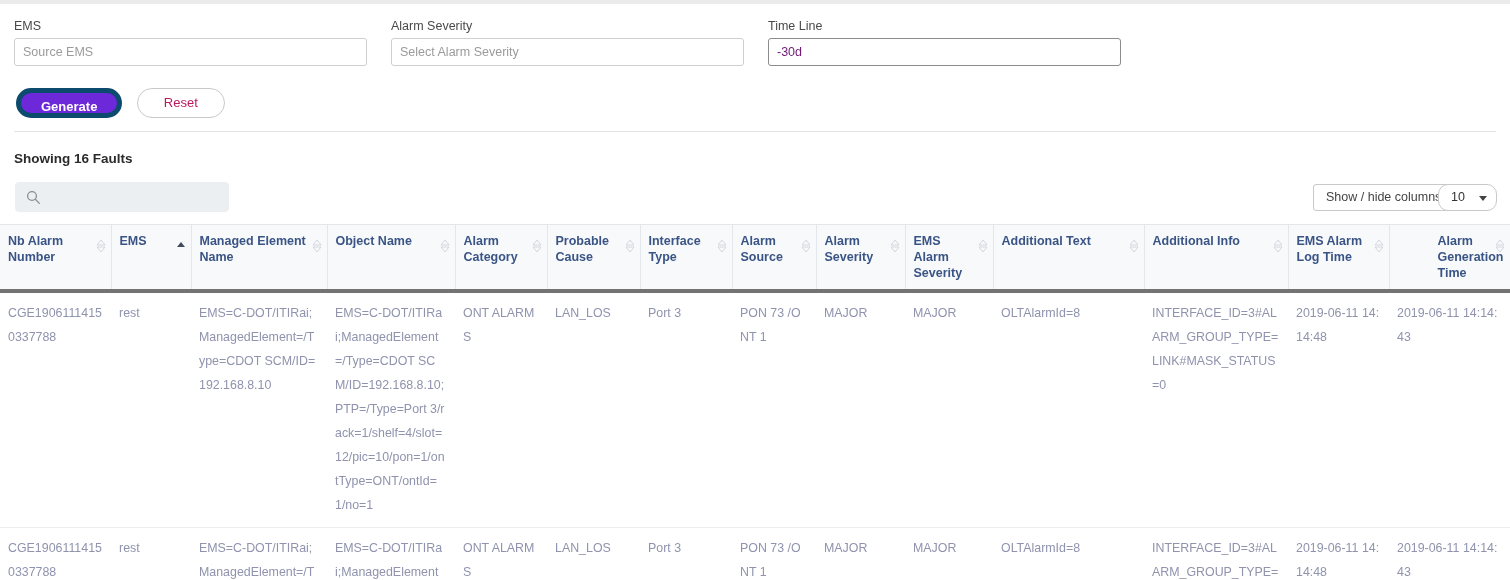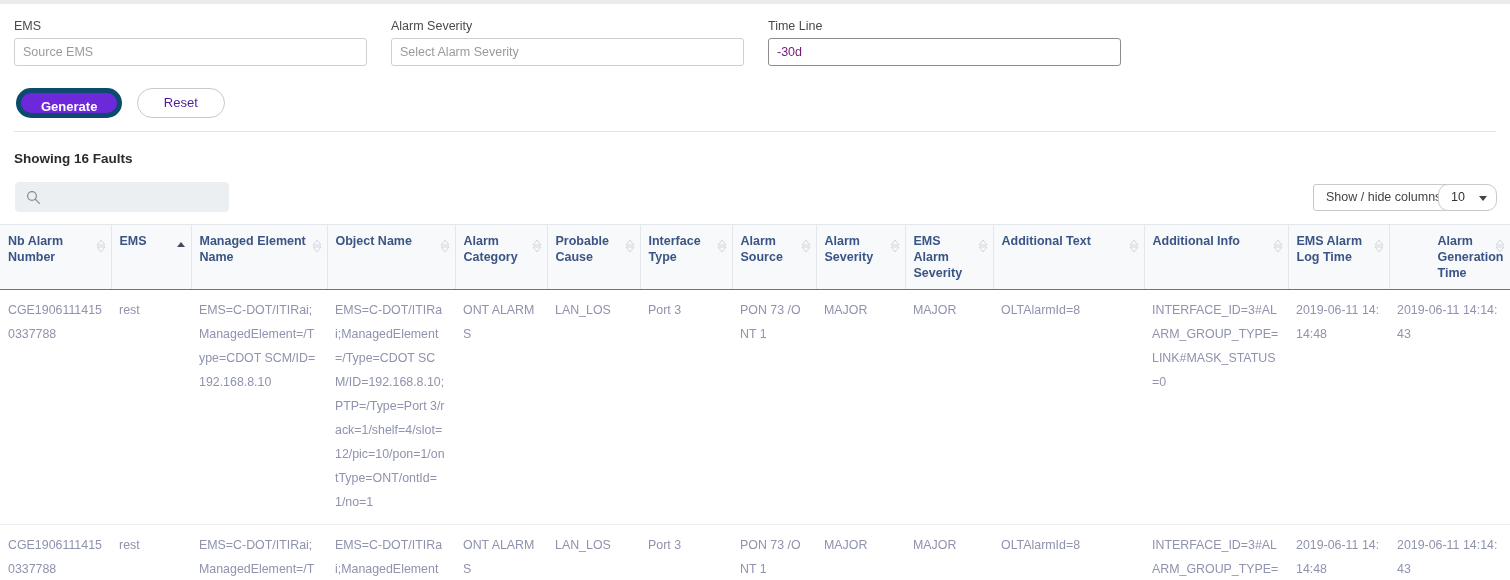--- a/index.html
+++ b/index.html
@@ -31,21 +31,21 @@
   #f-sev   { left: 391px; top: 14px; width: 353px; }
   #f-time  { left: 768px; top: 14px; width: 353px; }
 
   .btnrow { position: absolute; left: 16px; top: 84px; }
   .btn {
     display: inline-block; height: 30px; line-height: 28px; border-radius: 16px;
     font-size: 13px; padding: 0 20px; cursor: pointer; vertical-align: top;
     font-family: "Liberation Sans", sans-serif;
   }
   .btn-primary { background: #6d28d9; color: #fff; border: 5px solid #0c4a6e; font-weight: bold; }
-  .btn-secondary { background: #fff; color: #4c1d95; border: 1px solid #c9c9c9; margin-left: 10px; padding: 0 26px; }
+  .btn-secondary { background: #fff; color: #be185d; border: 1px solid #c9c9c9; margin-left: 10px; padding: 0 26px; }
 
   .divider { position: absolute; left: 14px; top: 131px; width: 1482px; height: 1px; background: #e4e4e4; }
 
   
   .showing {
     position: absolute; left: 14px; top: 151px;
     font-size: 13.5px; font-weight: bold; color: #2b2b2b;
   }
   .searchbox {
     position: absolute; left: 15px; top: 182px; width: 214px; height: 30px;
@@ -69,21 +69,21 @@
   .pagesize .val { position: absolute; left: 12px; top: 0; line-height: 25px; font-size: 12.5px; color: #333; }
   .pagesize .caret {
     position: absolute; right: 9px; top: 11px; width: 0; height: 0;
     border-left: 4px solid transparent; border-right: 4px solid transparent; border-top: 5px solid #444;
   }
 
   
   .tablewrap { position: absolute; left: 0; top: 224px; width: 1510px; height: 356px; overflow: hidden; }
   table.dt { border-collapse: collapse; table-layout: fixed; width: 1510px; }
   table.dt thead th {
-    background: #f8f9fb; border-top: 1px solid #e3e6ea; border-bottom: 1px solid #737373;
+    background: #f8f9fb; border-top: 1px solid #e3e6ea; border-bottom: 4px solid #737373;
     border-right: 1px solid #e3e6ea;
     color: #3a5585; font-size: 12.5px; font-weight: bold; text-align: left;
     padding: 8px 18px 8px 8px; vertical-align: top; height: 53px; position: relative;
     line-height: 16px;
   }
   table.dt thead th:last-child { border-right: 0; padding-left: 48px; }
   .sort-ic { position: absolute; right: 5px; top: 14px; width: 10px; height: 14px; }
   table.dt tbody td {
     border-bottom: 1px solid #ebedf0;
     color: #8f93ad; font-size: 12.4px; line-height: 24px;

